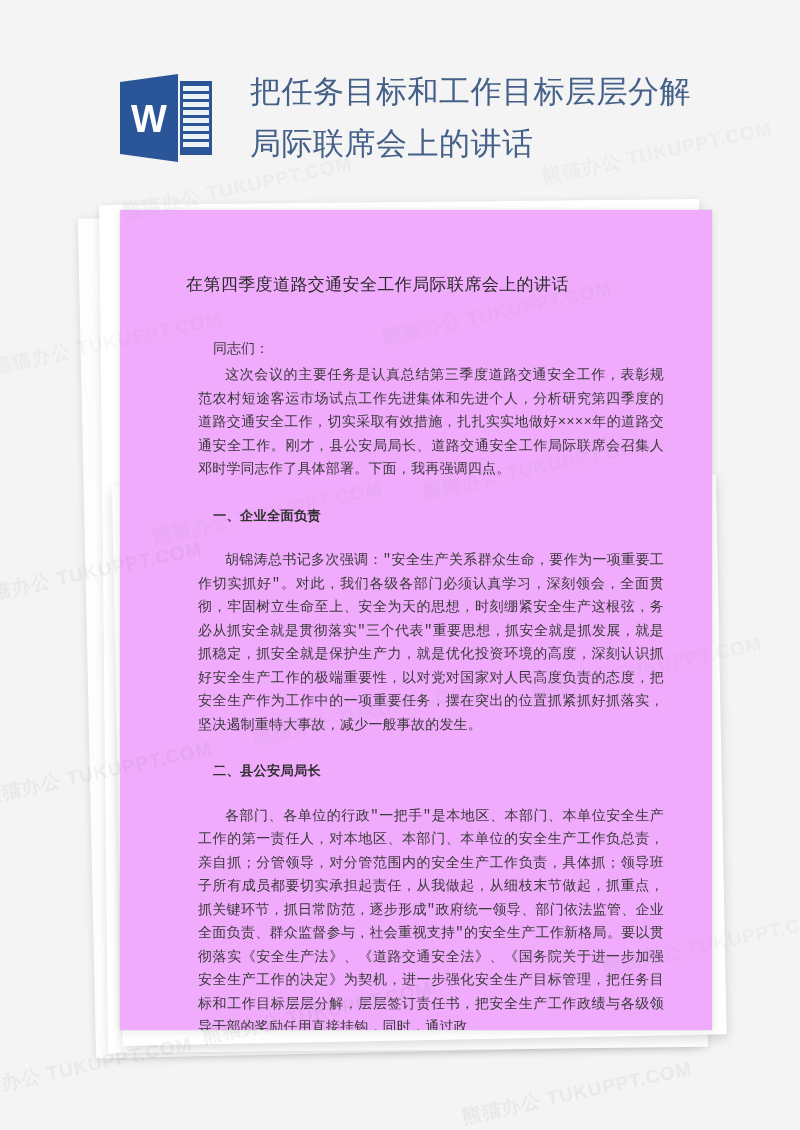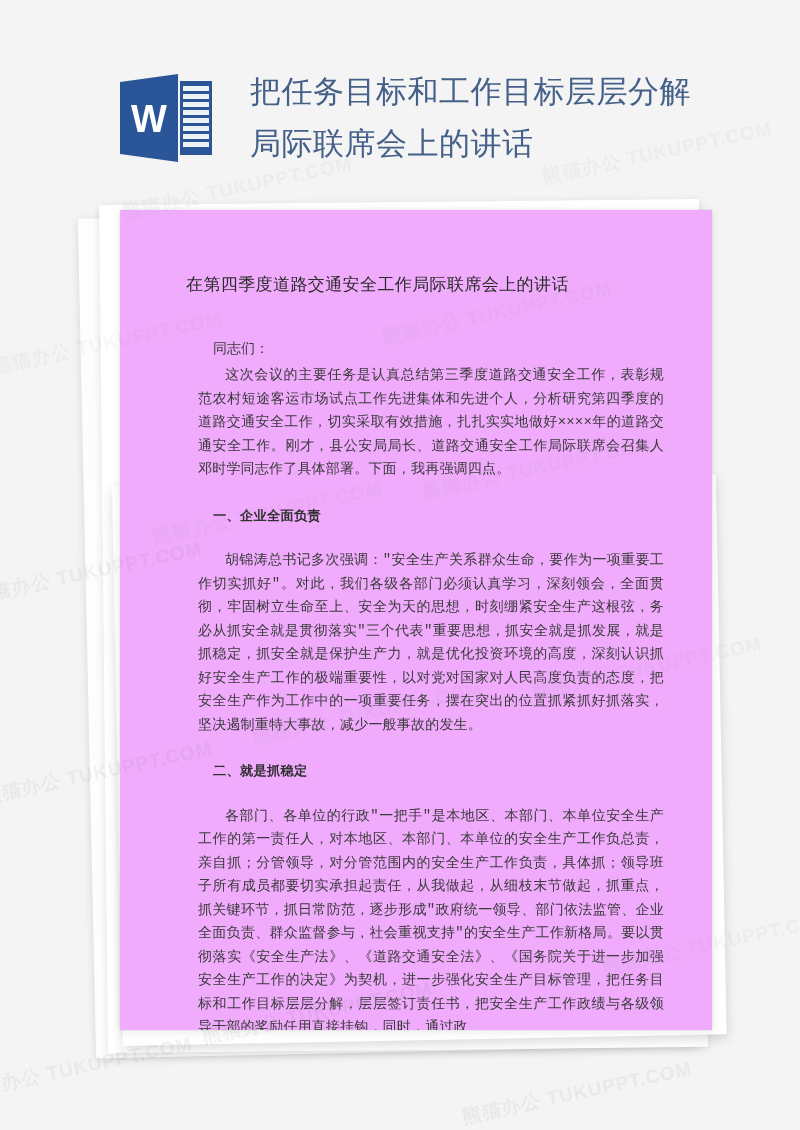--- a/index.html
+++ b/index.html
@@ -218,21 +218,21 @@
       <div id="doc-title">在第四季度道路交通安全工作局际联席会上的讲话</div>
 
       <p class="doc-salutation">同志们：</p>
 
       <p class="doc-para">这次会议的主要任务是认真总结第三季度道路交通安全工作，表彰规范农村短途客运市场试点工作先进集体和先进个人，分析研究第四季度的道路交通安全工作，切实采取有效措施，扎扎实实地做好××××年的道路交通安全工作。刚才，县公安局局长、道路交通安全工作局际联席会召集人邓时学同志作了具体部署。下面，我再强调四点。</p>
 
       <p class="doc-heading">一、企业全面负责</p>
 
       <p class="doc-para">胡锦涛总书记多次强调："安全生产关系群众生命，要作为一项重要工作切实抓好"。对此，我们各级各部门必须认真学习，深刻领会，全面贯彻，牢固树立生命至上、安全为天的思想，时刻绷紧安全生产这根弦，务必从抓安全就是贯彻落实"三个代表"重要思想，抓安全就是抓发展，就是抓稳定，抓安全就是保护生产力，就是优化投资环境的高度，深刻认识抓好安全生产工作的极端重要性，以对党对国家对人民高度负责的态度，把安全生产作为工作中的一项重要任务，摆在突出的位置抓紧抓好抓落实，坚决遏制重特大事故，减少一般事故的发生。</p>
 
-      <p class="doc-heading">二、就是抓稳定</p>
+      <p class="doc-heading">二、县公安局局长</p>
 
       <p class="doc-para">各部门、各单位的行政"一把手"是本地区、本部门、本单位安全生产工作的第一责任人，对本地区、本部门、本单位的安全生产工作负总责，亲自抓；分管领导，对分管范围内的安全生产工作负责，具体抓；领导班子所有成员都要切实承担起责任，从我做起，从细枝末节做起，抓重点，抓关键环节，抓日常防范，逐步形成"政府统一领导、部门依法监管、企业全面负责、群众监督参与，社会重视支持"的安全生产工作新格局。要以贯彻落实《安全生产法》、《道路交通安全法》、《国务院关于进一步加强安全生产工作的决定》为契机，进一步强化安全生产目标管理，把任务目标和工作目标层层分解，层层签订责任书，把安全生产工作政绩与各级领导干部的奖励任用直接挂钩，同时，通过政</p>
 
     </div>
   </div>
 </div>
 
 <div id="watermark-layer">
   <div class="wm" style="left:-30px;  top:560px;">熊猫办公 TUKUPPT.COM</div>
   <div class="wm light" style="left:150px;  top:500px;">熊猫办公 TUKUPPT.COM</div>

